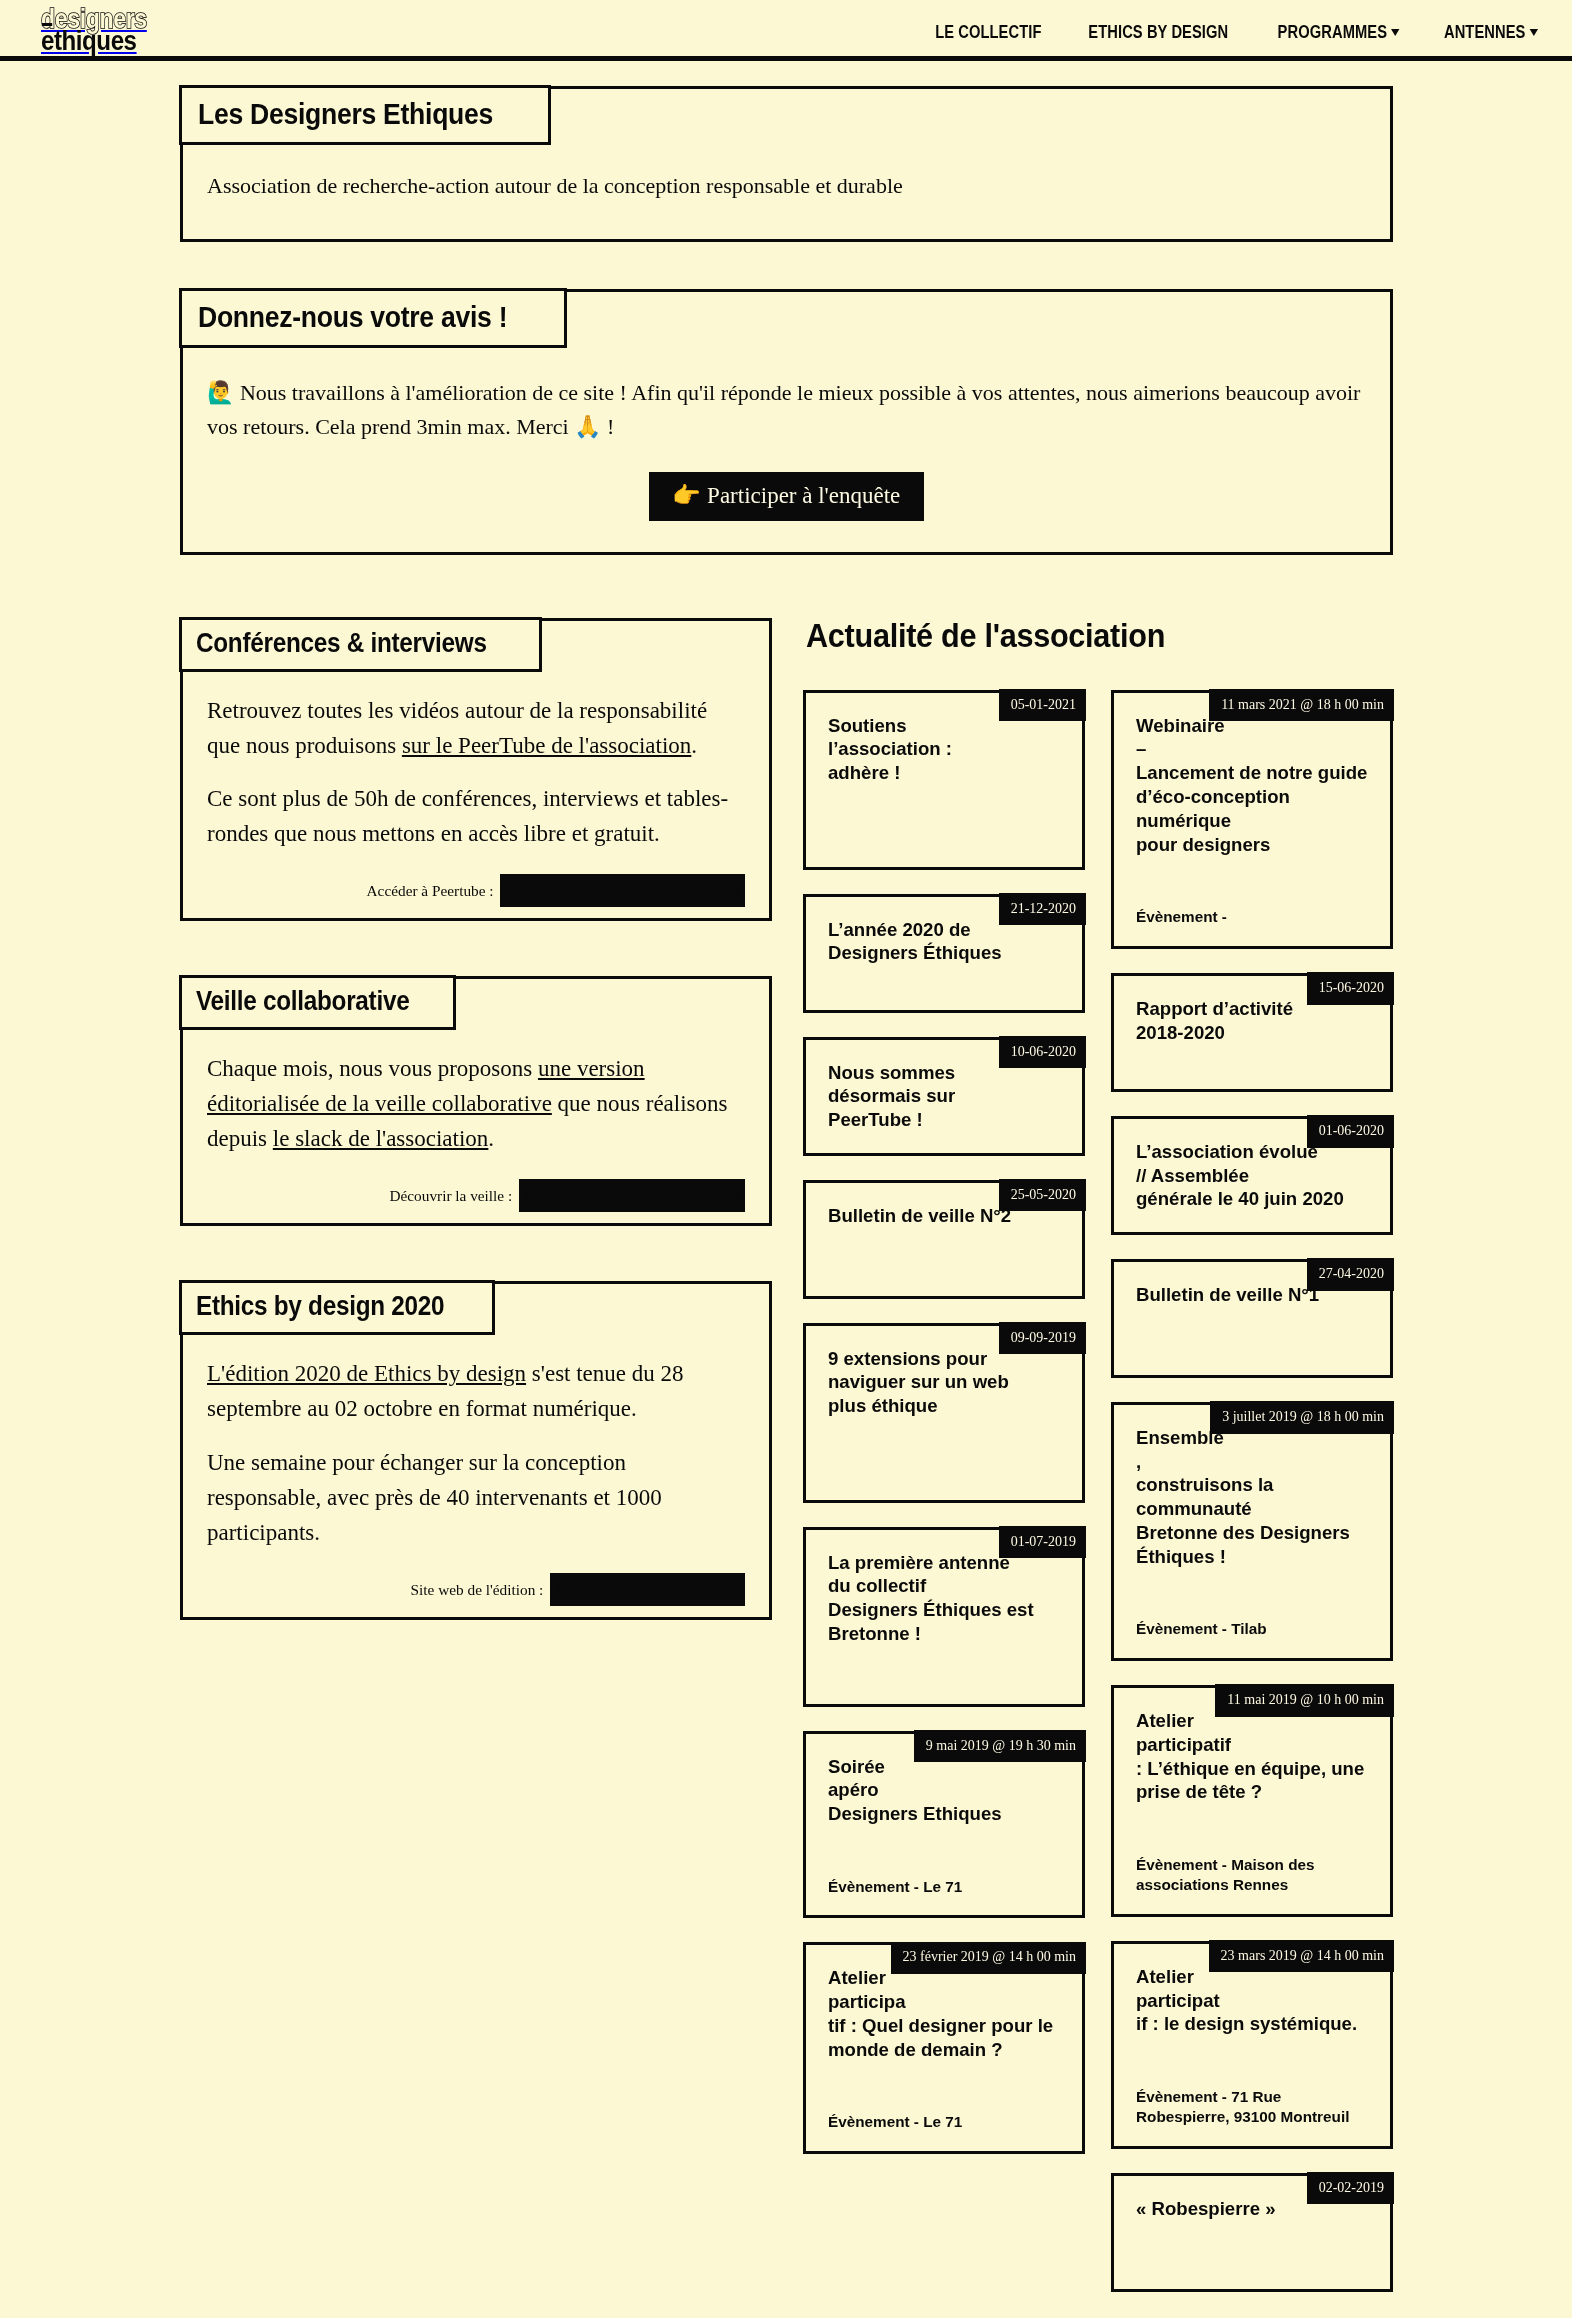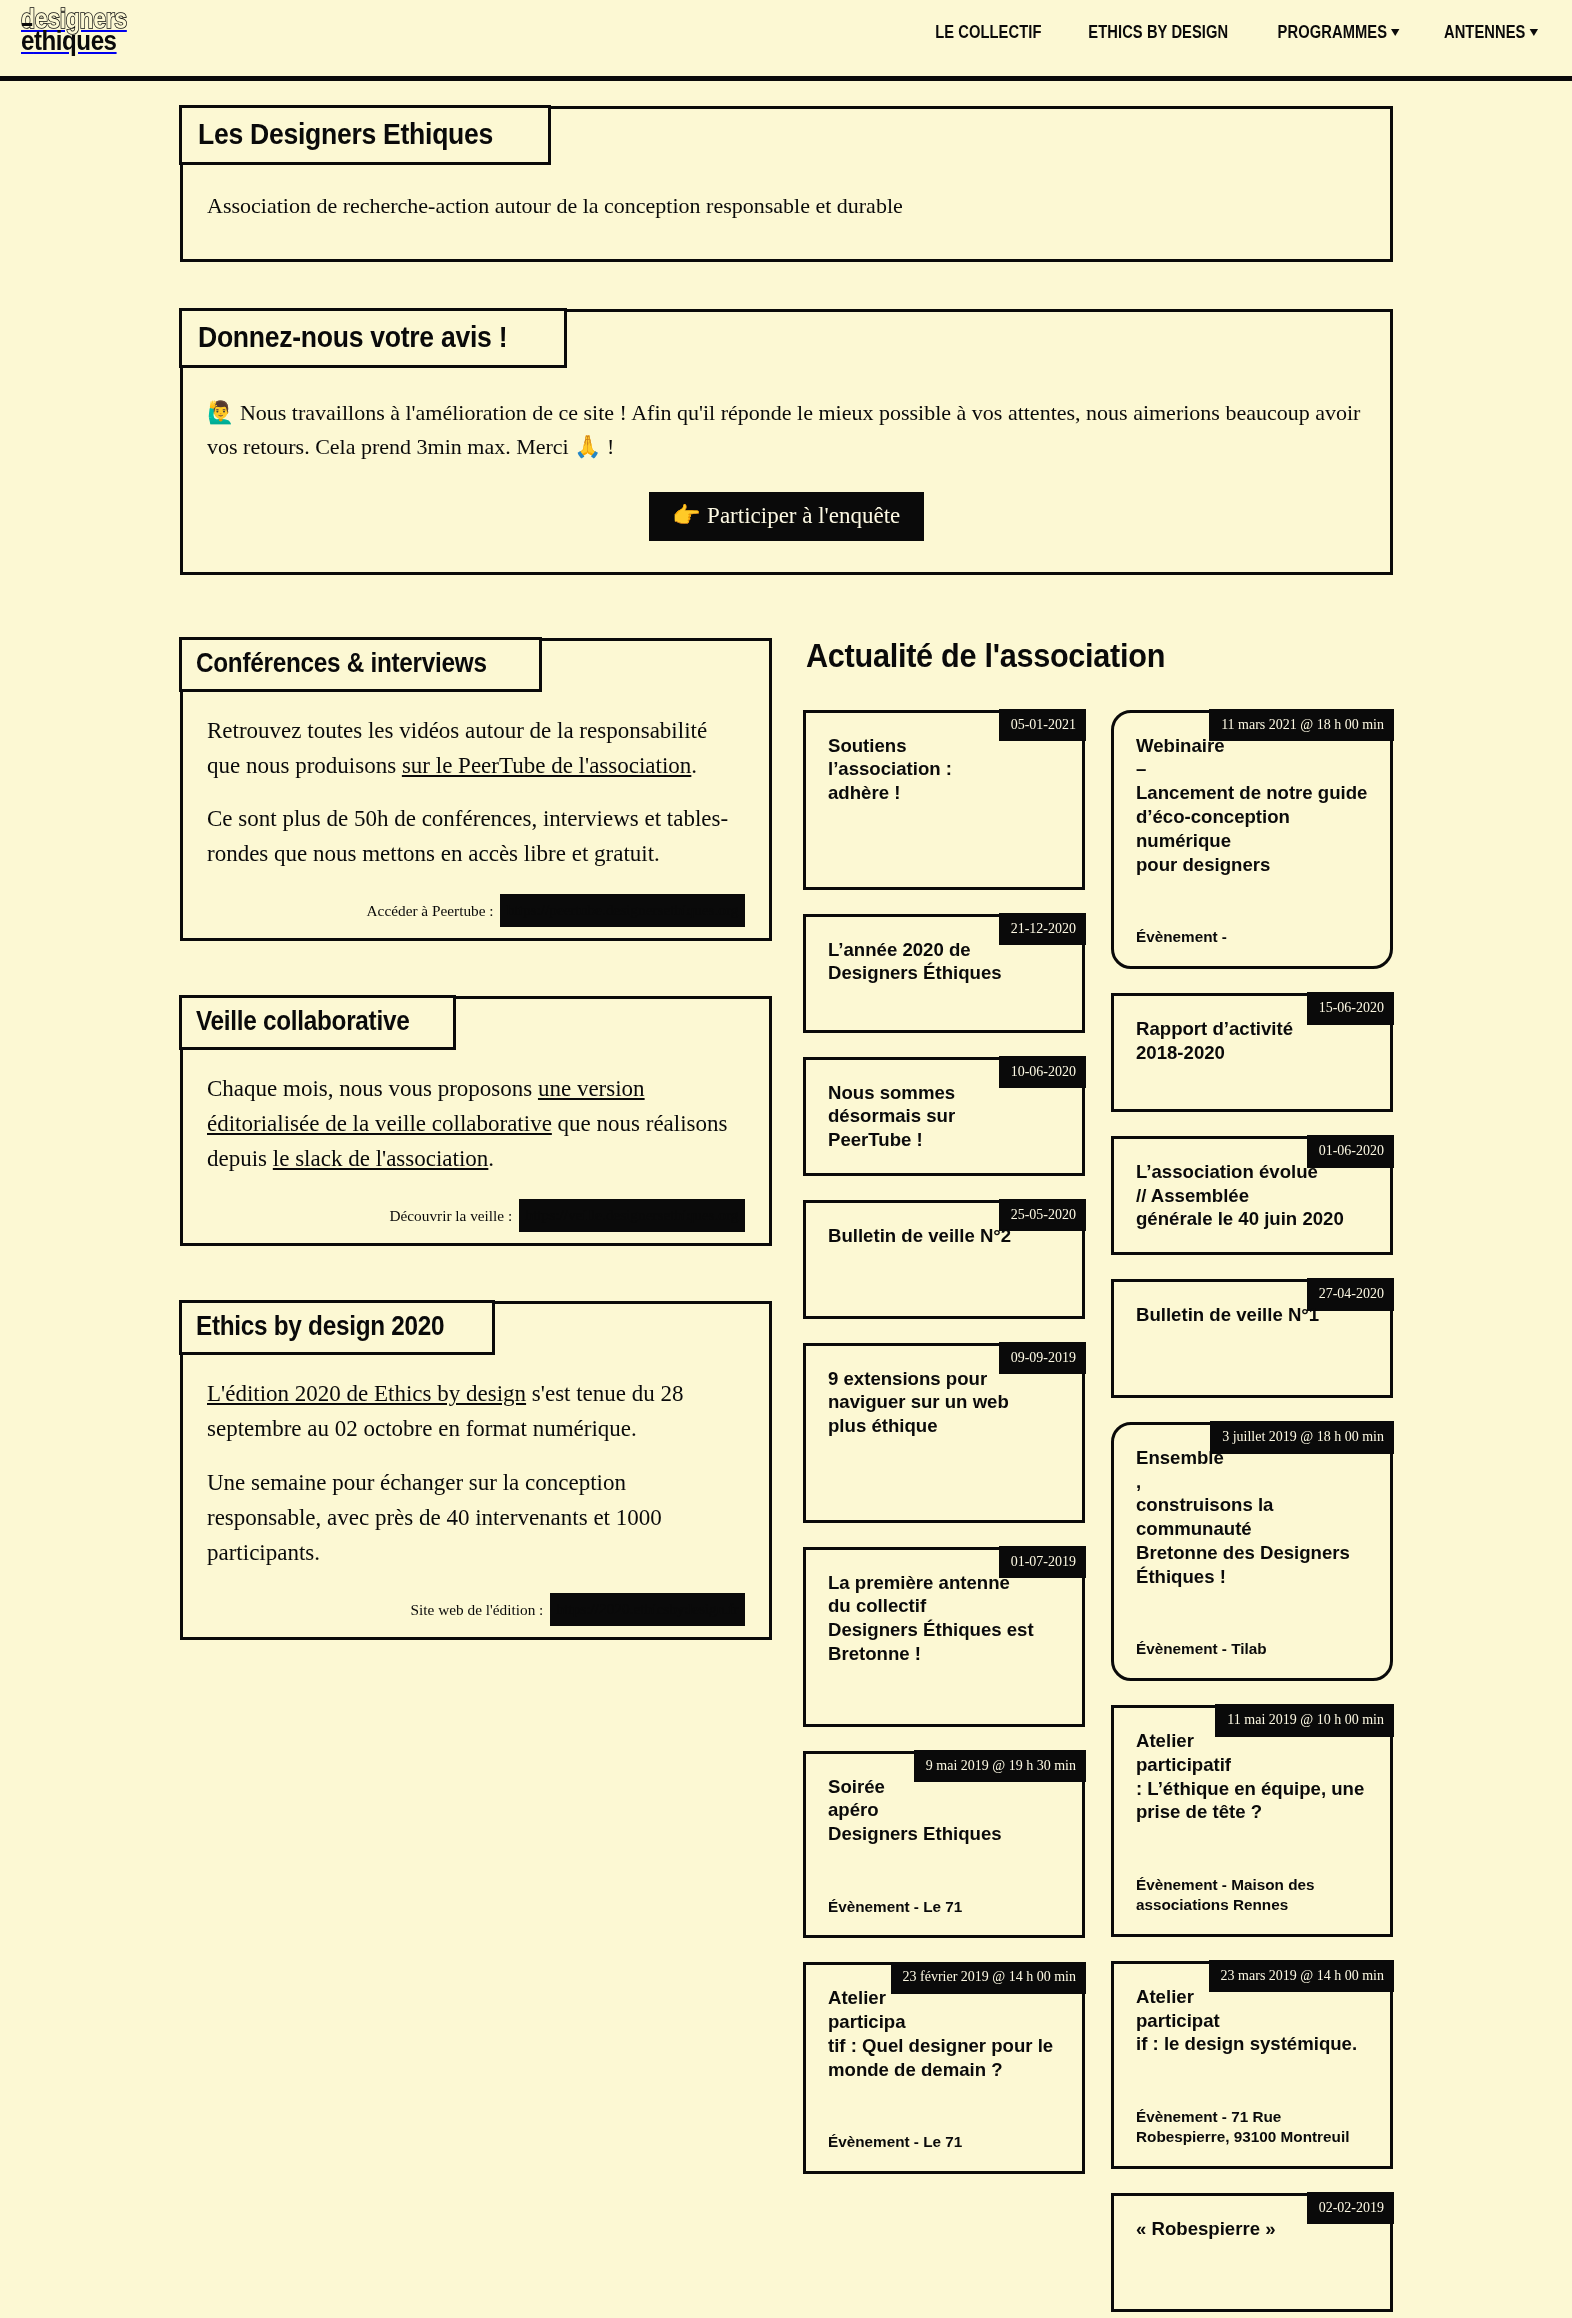--- a/index.html
+++ b/index.html
@@ -13,25 +13,26 @@
     width:1573px;
     background:var(--bg);
     font-family:"Liberation Serif", serif;
     color:var(--ink);
     -webkit-font-smoothing:antialiased;
   }
 
   
   .site-header{
     position:relative;
-    height:81px;
+    height:61px;
     border-bottom:5.5px solid var(--ink);
     display:flex;
     align-items:flex-start;
     justify-content:space-between;
+    padding-left:20px;
   }
   .brand{
     margin-left:21px;
     margin-top:7.6px;
     line-height:0.82;
     font-family:"Liberation Sans", sans-serif;
     font-weight:bold;
     font-stretch:condensed;
   }
   .brand .l1{
@@ -251,21 +252,21 @@
     white-space:pre-line;
   }
   .news-meta{
     font-family:"Liberation Sans", sans-serif;
     font-weight:bold;
     font-size:15.3px;
     line-height:1.32;
     padding:0 18.6px 18.6px 22px;
     margin-top:32px;
   }
-  .news-card.tall{min-height:229px;border-radius:20px;}
+  .news-card.tall{min-height:229px;}
   .news-card.tall2{min-height:180px;}
 </style>
 </head>
 <body>
 
 <header class="site-header">
   <a class="brand" href="#">
     <span class="l1">designers</span>
     <span class="l2"><span class="macron">e</span><span>thiques</span></span>
   </a>

